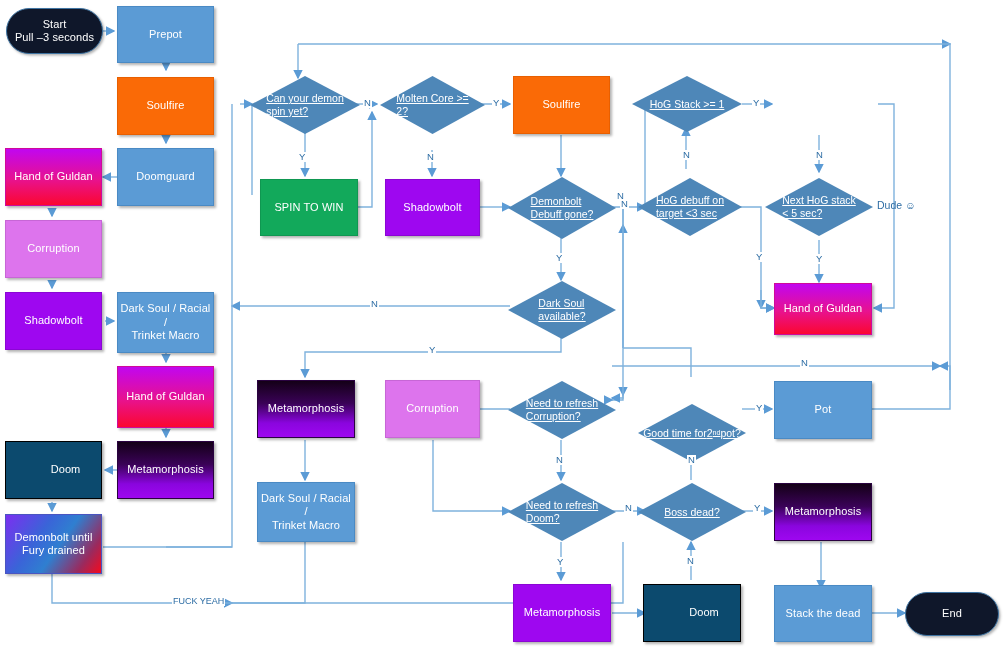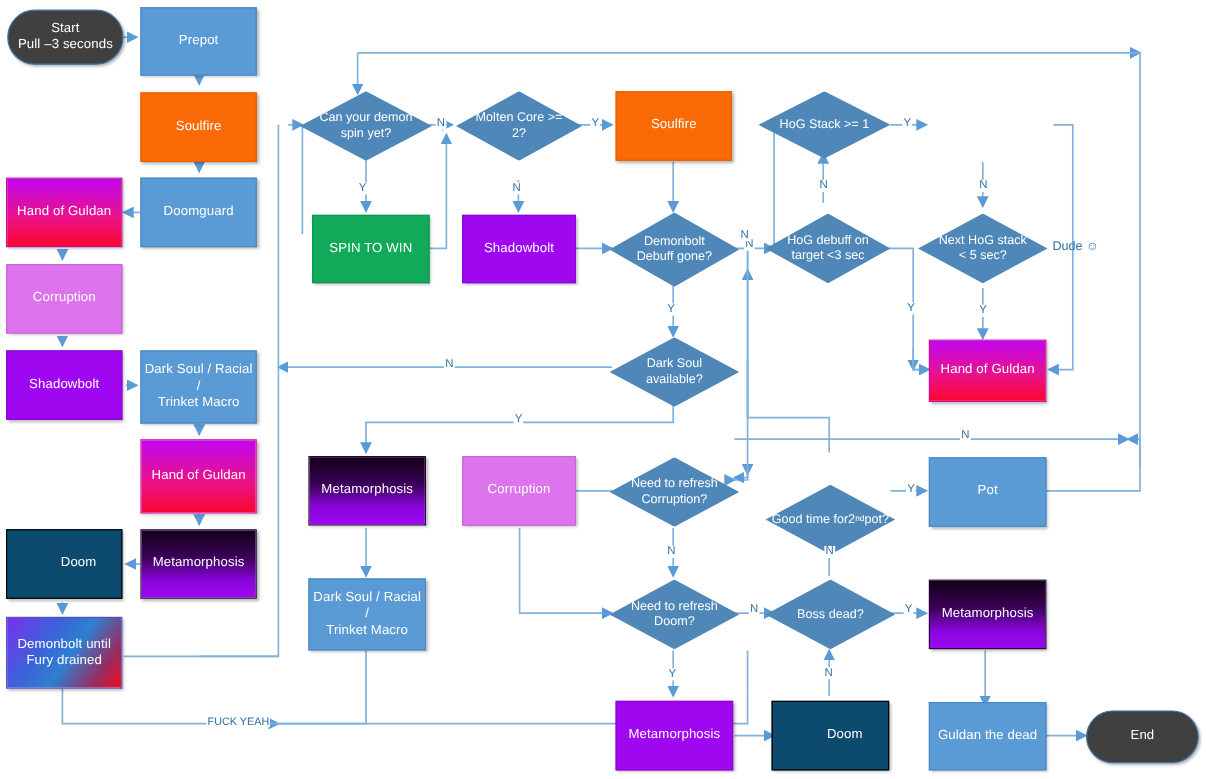--- a/index.html
+++ b/index.html
@@ -10,28 +10,28 @@
   .rect{border:1px solid rgba(0,0,0,.18);box-shadow:1.5px 1.5px 2.5px rgba(0,0,0,.30);}
   .rect.blue{background:#5b9bd5;border-color:#4a8ac4;}
   .rect.orange{background:#fa6a06;border-color:#e85f00;}
   .rect.green{background:#12a95b;border-color:#0f9751;}
   .rect.violet{background:#9e07f0;border-color:#8b06d4;}
   .rect.orchid{background:#dd74ed;border-color:#c766d6;}
   .rect.black{background:#0c4a6e;border-color:#000000;padding-left:24px;}
   .rect.hog{background:linear-gradient(180deg,#c106f0 0%,#e8128e 55%,#fb0730 100%);border-color:#cf0a9a;}
   .rect.meta{background:linear-gradient(180deg,#140017 0%,#3a0257 40%,#8a05de 75%,#9e07f0 100%);border-color:#2a0240;}
   .rect.demonbolt{background:linear-gradient(125deg,#7b2ff0 0%,#3a64d8 35%,#2f7fd0 55%,#9a2a5e 82%,#f50a1e 100%);border-color:#4a55c0;}
-  .stadium{background:#404040;border:1px solid #3f74a2;border-radius:999px;box-shadow:1.5px 1.5px 2.5px rgba(0,0,0,.30);}
+  .stadium{background:#0f172a;border:1px solid #3f74a2;border-radius:999px;box-shadow:1.5px 1.5px 2.5px rgba(0,0,0,.30);}
   .diamond{position:absolute;}
   .diamond .dshape{position:absolute;left:0;top:0;width:100%;height:100%;
     background:#4e87b8;
     clip-path:polygon(50% 0,100% 50%,50% 100%,0 50%);
     filter:drop-shadow(1.5px 1.5px 2px rgba(0,0,0,.28));}
   .diamond .dtext{position:absolute;left:0;top:0;width:100%;height:100%;display:flex;align-items:center;justify-content:center;
-    color:#fff;font-size:10.5px;line-height:1.2;text-align:center;padding:0 4px;box-sizing:border-box;}
+    color:#fff;font-size:10.5px;line-height:1.2;text-align:left;padding:0 4px;box-sizing:border-box;text-decoration:underline;}
   .edgelabel{position:absolute;color:#2e6da4;font-size:9.5px;background:#ffffff;padding:0 1px;line-height:1;white-space:nowrap;}
   .note{position:absolute;color:#2e6da4;font-size:10.5px;white-space:nowrap;}
   sup{font-size:7px;vertical-align:super;}
 </style>
 </head>
 <body>
 
 <div id="canvas">
 
   <svg id="wires" viewBox="0 0 1005 649">
@@ -289,21 +289,21 @@
 
   <div class="node rect black" style="left:643px;top:584px;width:98px;height:58px;">
     <span style="white-space:pre-line">Doom</span>
   </div>
 
   <div class="node rect meta" style="left:774px;top:483px;width:98px;height:58px;">
     <span style="white-space:pre-line">Metamorphosis</span>
   </div>
 
   <div class="node rect blue" style="left:774px;top:585px;width:98px;height:57px;">
-    <span style="white-space:pre-line">Guldan the dead</span>
+    <span style="white-space:pre-line">Stack the dead</span>
   </div>
 
   <div class="node stadium" style="left:905px;top:592px;width:94px;height:44px;">
     <span style="white-space:pre-line">End</span>
   </div>
 
   <div class="edgelabel" style="left:298px;top:152px;">Y</div>
   <div class="edgelabel" style="left:363px;top:98px;">N</div>
   <div class="edgelabel" style="left:492px;top:98px;">Y</div>
   <div class="edgelabel" style="left:426px;top:152px;">N</div>

